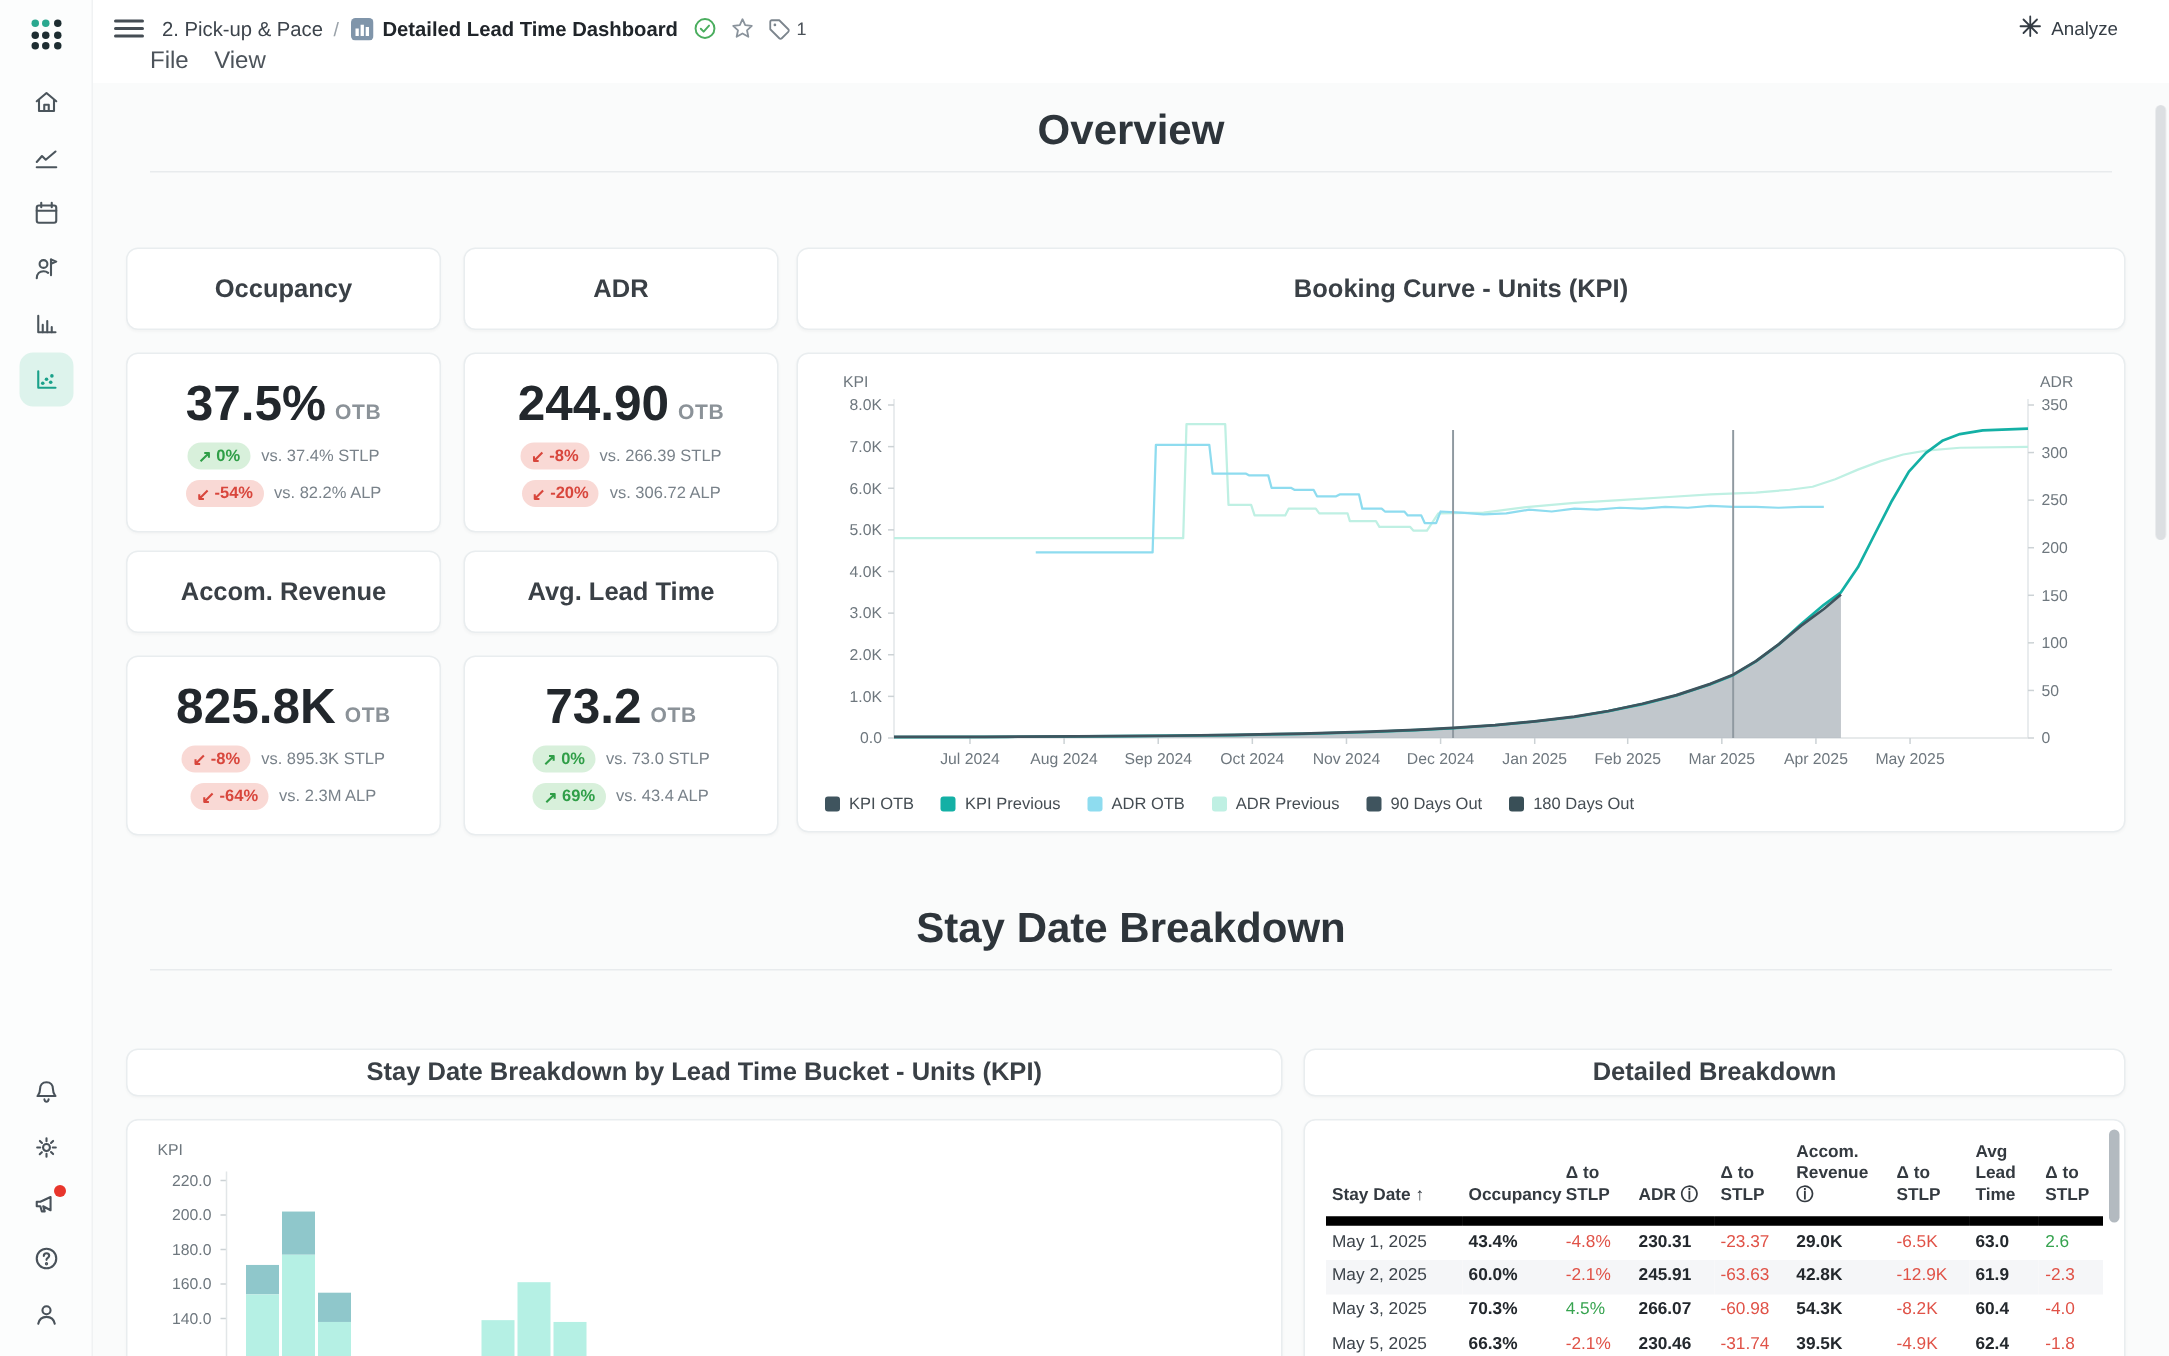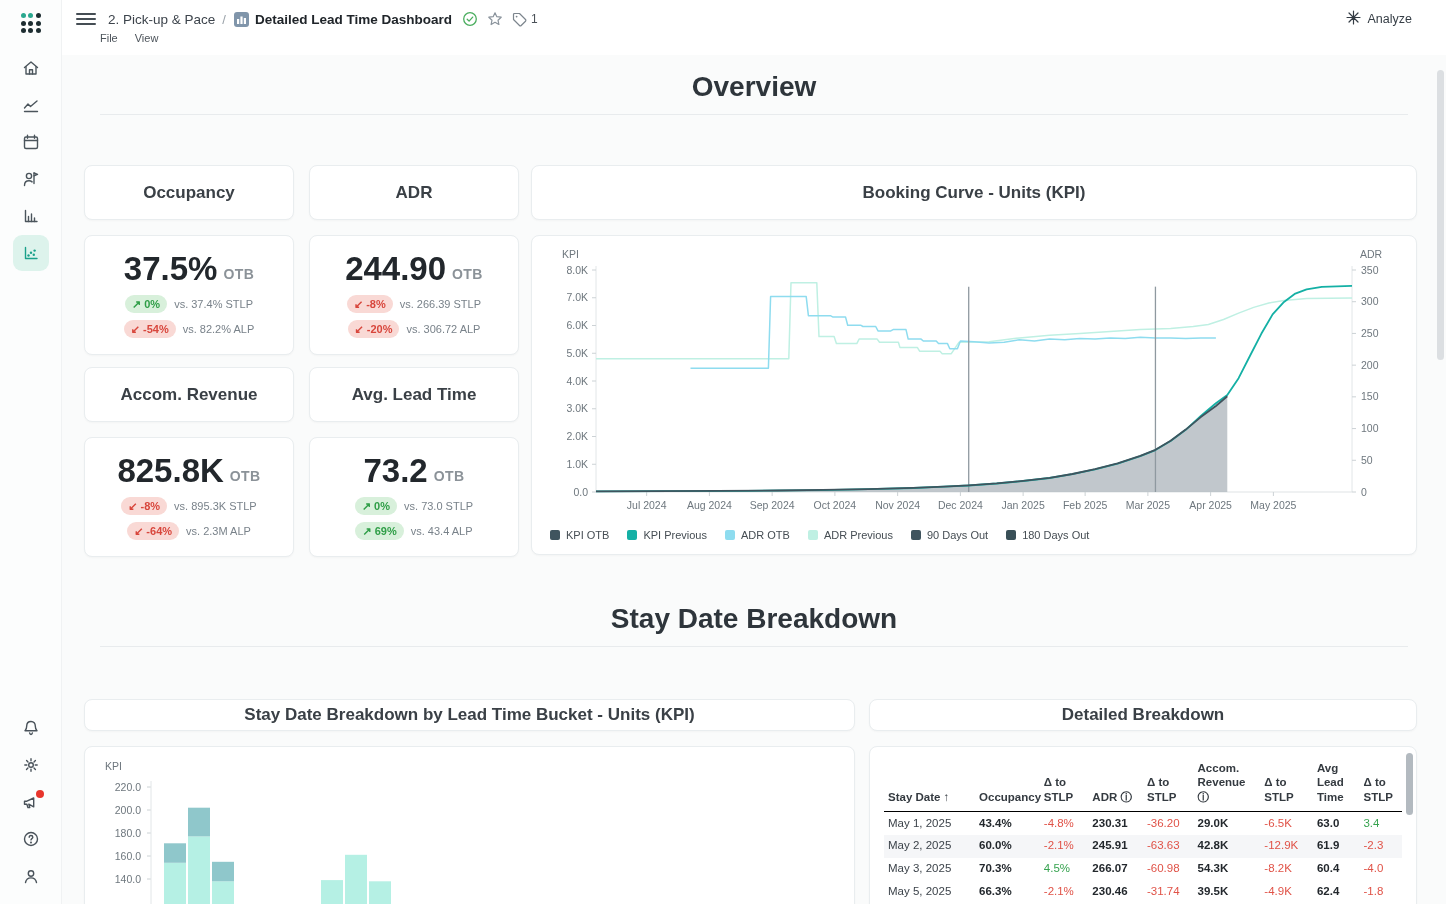--- a/index.html
+++ b/index.html
@@ -25,21 +25,21 @@
   .hamburger { width:20px; height:18px; display:flex; flex-direction:column; justify-content:center; gap:3.5px; cursor:pointer; }
   .hamburger i { display:block; height:1.6px; background:#454d54; border-radius:1px; }
   .crumb-group { font-size:13.5px; color:#3d444c; margin:0 7px 0 12px; cursor:pointer; }
   .crumb-sep { color:#9aa2a9; margin-right:8px; font-size:13px; }
   .dash-ic { margin-right:6px; display:flex; }
   .crumb-title { font-weight:700; font-size:13.5px; color:#20252a; margin-right:10px; }
   .meta-ic { display:flex; align-items:center; margin-right:9px; cursor:pointer; }
   .tag-count { font-size:12px; color:#4a5158; margin-left:4px; }
   .analyze { margin-left:auto; display:flex; align-items:center; gap:7px; font-size:12.5px; font-weight:500;
              color:#353d45; cursor:pointer; padding-right:18px; }
-  .tb-row2 { display:flex; gap:17px; padding-left:38px; margin-top:4px; font-size:11px; color:#4c535a; }
+  .tb-row2 { display:flex; gap:17px; padding-left:38px; margin-top:4px; font-size:16px; color:#4c535a; }
   .tb-row2 span { cursor:pointer; }
 
   
   .main { position:absolute; left:62px; top:55px; right:0; bottom:0; background:#fafbfb; overflow:hidden; }
   .sec-title { font-size:28px; font-weight:700; color:#2e353b; text-align:center; margin:16px 0 11px; }
   .divider { height:1px; background:#e8ebed; margin:0 38px; }
 
   .card { background:#fff; border:1px solid #e9edef; border-radius:8px; box-shadow:0 1px 2px rgba(16,24,32,.03); }
 
   .row1 { display:flex; margin:50px 29px 0 22px; }
@@ -65,21 +65,21 @@
 
   .row2 { display:flex; margin:52px 29px 0 22px; }
   .lcol { width:771px; margin-right:14px; }
   .rcol { flex:1; min-width:0; }
   .tile-h2 { height:32px; display:flex; align-items:center; justify-content:center; font-size:17px; font-weight:600; color:#3a4046; }
   .bucket-card { margin-top:15px; height:220px; padding:10px 12px; }
   .table-card { margin-top:15px; height:220px; padding:8px 14px; position:relative; }
 
   table { width:100%; border-collapse:collapse; table-layout:fixed; font-size:11.5px; }
   th { font-weight:600; color:#343a40; text-align:left; vertical-align:bottom;
-       padding:6px 4px 7px; border-bottom:1px solid #000000; line-height:1.25; cursor:pointer; }
+       padding:6px 4px 7px; border-bottom:6px solid #000000; line-height:1.25; cursor:pointer; }
   td { padding:4.5px 4px; line-height:1.2; }
   tr.striped { background:#f5f6f8; }
   .cell-b { font-weight:700; color:#23282d; }
   .cell-r { color:#e05247; }
   .cell-g { color:#36a34f; }
   .cell-p { color:#3c434a; }
 
   .page-thumb  { position:fixed; right:2px; top:70px; width:7px; height:290px; border-radius:4px; background:#dcdfe2; z-index:7; cursor:pointer; }
   .table-thumb { position:absolute; right:3px; top:6px; width:7px; height:62px; border-radius:4px; background:#b3bac0; cursor:pointer; }
 </style>
@@ -509,25 +509,25 @@
                 <th>Avg Lead Time</th>
                 <th>Δ to STLP</th>
               </tr>
             </thead>
             <tbody>
               <tr>
                 <td class="cell-p">May 1, 2025</td>
                 <td class="cell-b">43.4%</td>
                 <td class="cell-r">-4.8%</td>
                 <td class="cell-b">230.31</td>
-                <td class="cell-r">-36.20</td>
+                <td class="cell-r">-23.37</td>
                 <td class="cell-b">29.0K</td>
                 <td class="cell-r">-6.5K</td>
                 <td class="cell-b">63.0</td>
-                <td class="cell-g">3.4</td>
+                <td class="cell-g">2.6</td>
               </tr>
               <tr class="striped">
                 <td class="cell-p">May 2, 2025</td>
                 <td class="cell-b">60.0%</td>
                 <td class="cell-r">-2.1%</td>
                 <td class="cell-b">245.91</td>
                 <td class="cell-r">-63.63</td>
                 <td class="cell-b">42.8K</td>
                 <td class="cell-r">-12.9K</td>
                 <td class="cell-b">61.9</td>

